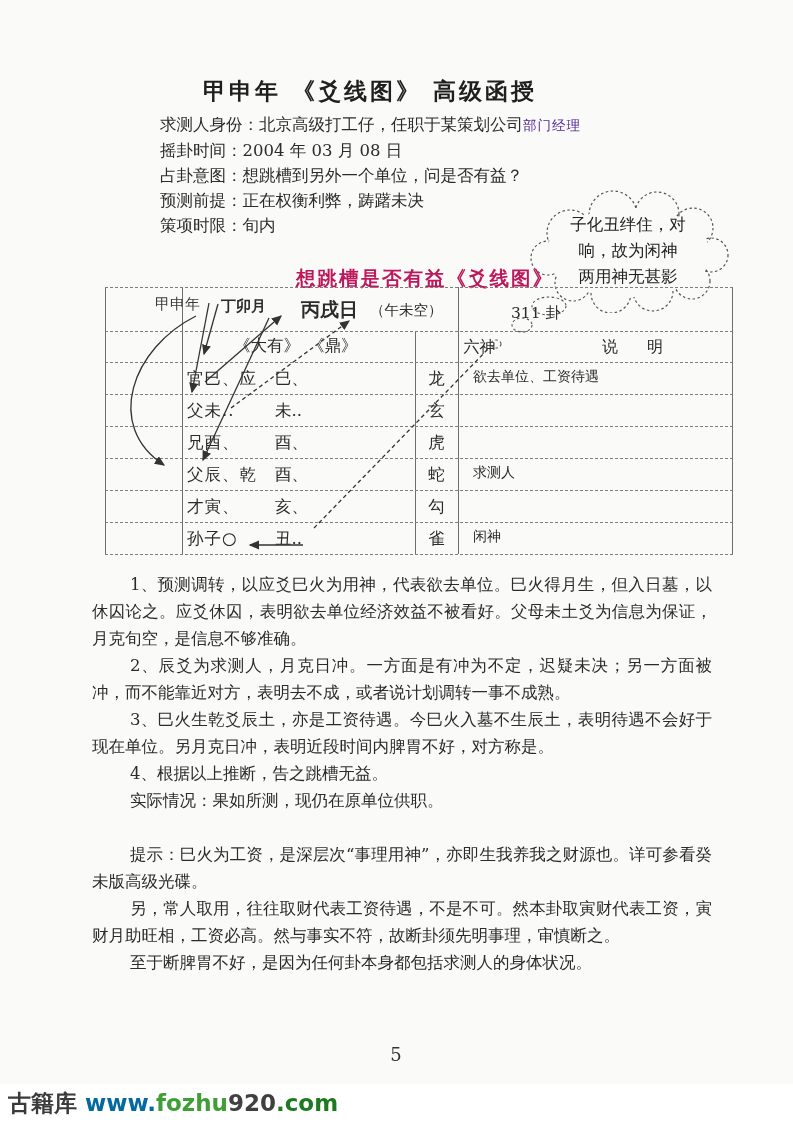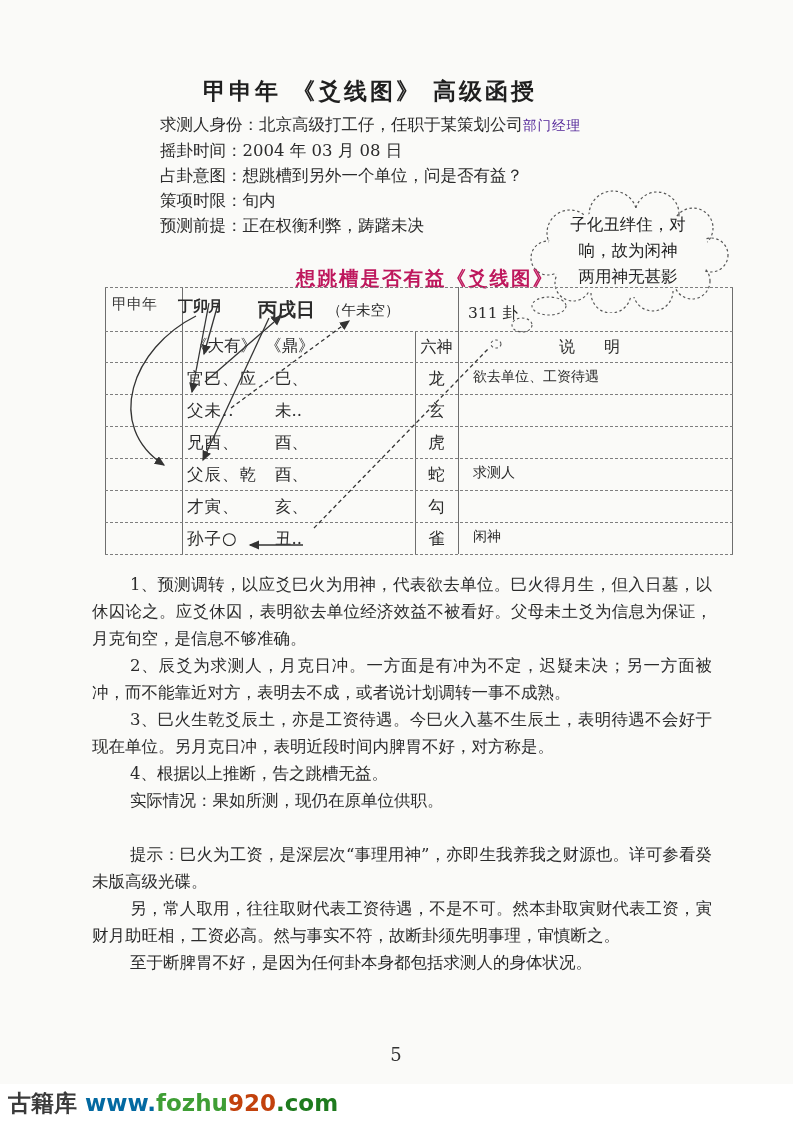--- a/index.html
+++ b/index.html
@@ -27,21 +27,21 @@
   }
   
   .table-caption{
     left:255px;top:265px;width:340px;text-align:center;
     font-size:19.5px;font-weight:bold;letter-spacing:2px;color:#be185d;
   }
   
   .gua-table{left:105px;top:287px;width:628px;height:267px;}
   .vline{position:absolute;top:0;bottom:0;width:0;border-left:1px solid #6e6e6e;}
   .hline{position:absolute;left:0;right:0;height:0;border-top:1px dashed #7e7e7e;}
-  .cell{position:absolute;white-space:nowrap;}
+  .cell{position:absolute;white-space:nowrap;margin-left:43px;}
   .year-cell{left:7px;top:8px;font-size:15px;color:#3a3a3a;}
   .month{left:73px;top:10px;font-size:15px;font-weight:bold;}
   .day{left:153px;top:10px;font-size:19px;font-weight:bold;}
   .void{left:222px;top:14px;font-size:14.5px;}
   .gua-no{left:363px;top:16px;font-size:15.5px;}
   .hex-left{left:86px;top:48px;font-size:16.5px;}
   .hex-right{left:160px;top:48px;font-size:16.5px;}
   .liushen-head{left:310px;top:50px;width:43px;text-align:center;font-size:16px;}
   .note-head{left:353px;top:50px;width:275px;text-align:center;font-size:16px;letter-spacing:12px;}
   .trow{position:absolute;left:0;width:628px;height:32px;}
@@ -67,22 +67,22 @@
 </style>
 </head>
 <body>
 
 <div class="abs doc-title">甲申年 《爻线图》 高级函授</div>
 
 <div class="abs info">
   <div class="line"><span>求测人身份：</span><span>北京高级打工仔，任职于某策划公司</span><span class="suffix">部门经理</span></div>
   <div class="line"><span>摇卦时间：</span><span>2004 年 03 月 08 日</span></div>
   <div class="line"><span>占卦意图：</span><span>想跳槽到另外一个单位，问是否有益？</span></div>
+  <div class="line"><span>预测前提：</span><span>正在权衡利弊，踌躇未决</span></div>
   <div class="line"><span>策项时限：</span><span>旬内</span></div>
-  <div class="line"><span>预测前提：</span><span>正在权衡利弊，踌躇未决</span></div>
 </div>
 
 <svg class="abs cloud-svg" viewBox="0 0 205 125">
   <g fill="none" stroke="#555" stroke-width="1.2" stroke-dasharray="2.5 2.5">
     <circle cx="45" cy="45" r="23"></circle>
       <circle cx="88" cy="27" r="24"></circle>
       <circle cx="132" cy="26" r="22"></circle>
     <circle cx="168" cy="40" r="20"></circle>
       <circle cx="186" cy="67" r="17"></circle>
       <circle cx="167" cy="93" r="18"></circle>
@@ -197,14 +197,14 @@
   <p>4、根据以上推断，告之跳槽无益。</p>
   <p>实际情况：果如所测，现仍在原单位供职。</p>
   <p class="gap-before">提示：巳火为工资，是深层次“事理用神”，亦即生我养我之财源也。详可参看癸未版高级光碟。</p>
   <p>另，常人取用，往往取财代表工资待遇，不是不可。然本卦取寅财代表工资，寅财月助旺相，工资必高。然与事实不符，故断卦须先明事理，审慎断之。</p>
   <p>至于断脾胃不好，是因为任何卦本身都包括求测人的身体状况。</p>
 </div>
 
 <div class="abs page-no">5</div>
 
 <div class="abs footer">
-  <span style="color:#3a3a3a;">古籍库</span><span style="color:#0369a1;"> www.</span><span style="color:#3f9e35;">fozhu</span><span style="color:#c2410c;margin-top:48px;">920</span><span style="color:#1e7a1e;">.com</span>
+  <span style="color:#3a3a3a;">古籍库</span><span style="color:#0369a1;"> www.</span><span style="color:#3f9e35;">fozhu</span><span style="color:#404040;margin-top:48px;">920</span><span style="color:#1e7a1e;">.com</span>
 </div>
 
 </body></html>

